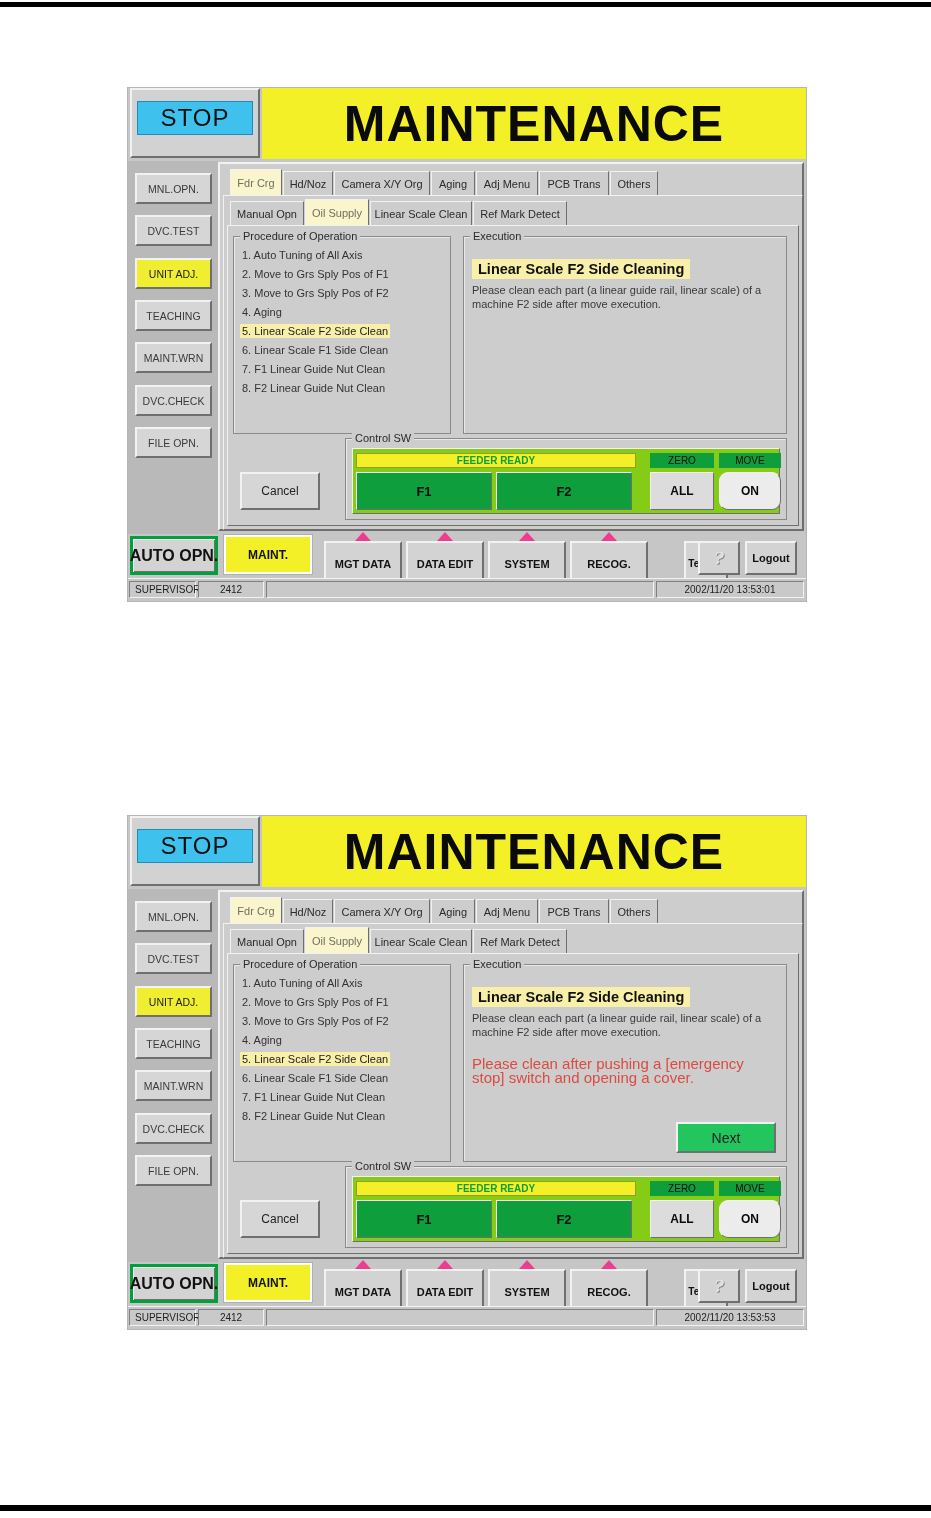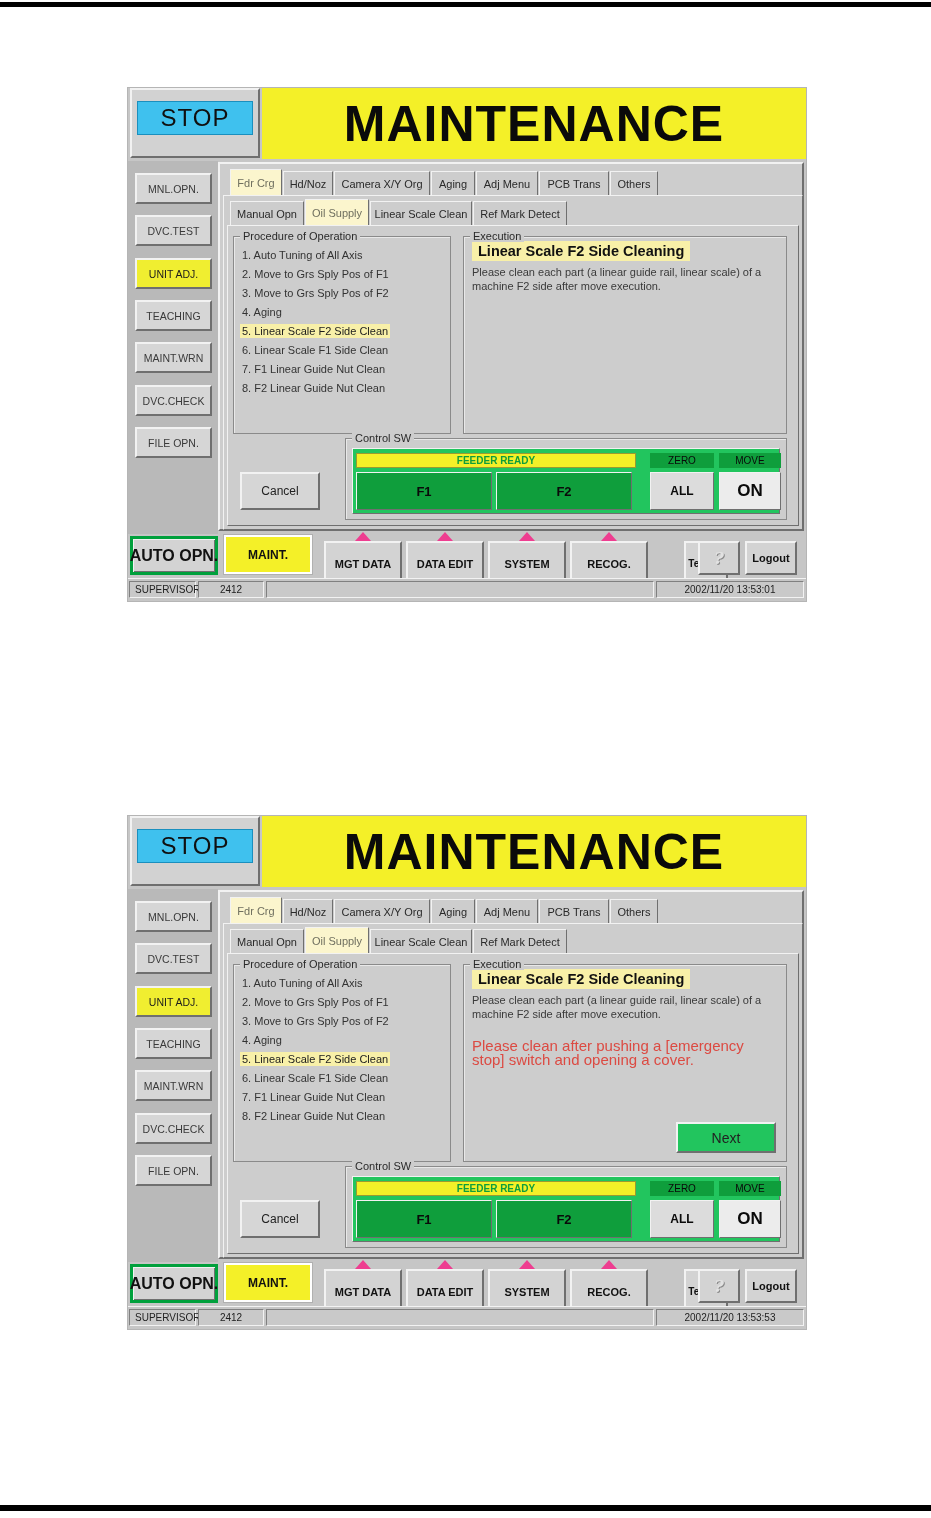--- a/index.html
+++ b/index.html
@@ -42,39 +42,39 @@
   .page-edge2 { left:7px; top:61px; width:572px; height:301px; border-top:1px solid #f2f2f2; border-left:1px solid #f2f2f2; border-right:1px solid #6f6f6f; border-bottom:1px solid #6f6f6f; }
 
   .groupbox { position:absolute; border:1px solid #8a8a8a; box-shadow:inset 1px 1px 0 #e8e8e8; }
   .gb-title { position:absolute; top:-7px; left:6px; background:#cdcdcd; padding:0 3px; font-size:11px; color:#2a2a2a; white-space:nowrap; }
   .gb-proc { left:13px; top:72px; width:218px; height:198px; }
   .gb-exec { left:243px; top:72px; width:324px; height:198px; }
   .step { margin:0 0 7px 6px; font-size:11px; color:#333; }
   .steps { padding-top:12px; }
   .step-text { padding:1px 2px; }
   .step-text.hl { background:#f8f0a8; color:#1c1c1c; }
-  .exec-heading { display:inline-block; margin:4px 0 2px 8px; padding:2px 6px; background:#f8f0a8; font-size:14.5px; font-weight:bold; color:#111; }
+  .exec-heading { display:inline-block; margin:22px 0 2px 8px; padding:2px 6px; background:#f8f0a8; font-size:14.5px; font-weight:bold; color:#111; }
   .exec-desc { margin:2px 8px 0 8px; font-size:11px; color:#3a3a3a; line-height:14px; }
   .exec-warn { margin:18px 8px 0 8px; font-size:15px; color:#dc4a42; line-height:14px; }
   .next-btn { position:absolute; right:10px; bottom:8px; width:100px; height:31px; background:#22c55e;
               display:flex; align-items:center; justify-content:center; font-size:14px; color:#222;margin-left:14px; }
 
   
   .gb-ctl { left:125px; top:274px; width:442px; height:82px; }
-  .ctl-inner { position:absolute; left:6px; top:9px; width:428px; height:66px; background:#22c55e; }
+  .ctl-inner { position:absolute; left:6px; top:9px; width:428px; height:66px; background:#84cc16; }
   .feeder-bar { position:absolute; left:3px; top:4px; width:280px; height:15px; background:#f4f028; border:1px solid #9a9a30;
                 display:flex; align-items:center; justify-content:center; font-size:10px; font-weight:bold; color:#0f9e3c; }
   .ctl-hdr { position:absolute; top:4px; height:15px; background:#0f9e3c; display:flex; align-items:center; justify-content:center;
              font-size:10px; color:#0a0a0a; }
   .hdr-zero { left:297px; width:64px; } .hdr-move { left:366px; width:62px; }
   .big-btn { position:absolute; top:23px; height:38px; display:flex; align-items:center; justify-content:center; font-weight:bold; color:#0a0a0a; }
   .btn-f1 { left:3px;  width:136px; background:#0f9e3c; font-size:13px; }
   .btn-f2 { left:143px; width:136px; background:#0f9e3c; font-size:13px; }
   .btn-all { left:297px; width:64px; background:#dcdcdc; font-size:12px; }
-  .btn-on  { left:366px; width:62px; background:#ececec; font-size:17px; }
+  .btn-on  { left:366px; width:62px; background:#ececec; font-size:12px;border-radius:9px; }
   .cancel-btn { left:20px; top:308px; width:80px; height:38px; background:#d6d6d6; display:flex; align-items:center; justify-content:center; font-size:12px; color:#222; }
 
   
   .nav-btn { position:absolute; background:#d3d3d3; display:flex; align-items:center; justify-content:center; font-weight:bold; font-size:11px; color:#111; white-space:nowrap; }
   .nav-auto { left:2px; top:448px; width:88px; height:39px; border:3px solid #00a03c; box-shadow:inset 1px 1px 0 #f2f2f2, inset -1px -1px 0 #6f6f6f; font-size:16px; }
   .nav-maint { left:95px; top:446px; width:90px; height:41px; background:#f4f028; border:1px solid #b0b0b0; box-shadow:inset 0 0 0 2px #ffffff; font-size:12px; }
   .nav-std { top:453px; width:78px; height:46px; }
   .nav-mgt { left:196px; } .nav-edit { left:278px; } .nav-sys { left:360px; } .nav-recog { left:442px; }
   .nav-tenkey { left:523px; top:453px; width:44px; height:44px; font-size:10px;margin-left:33px; }
   .nav-help { left:570px; top:453px; width:42px; height:34px; font-family:"DejaVu Serif", serif; font-style:italic; font-size:17px; color:#e2e2e2; text-shadow:1px 1px 0 #8a8a8a; }

